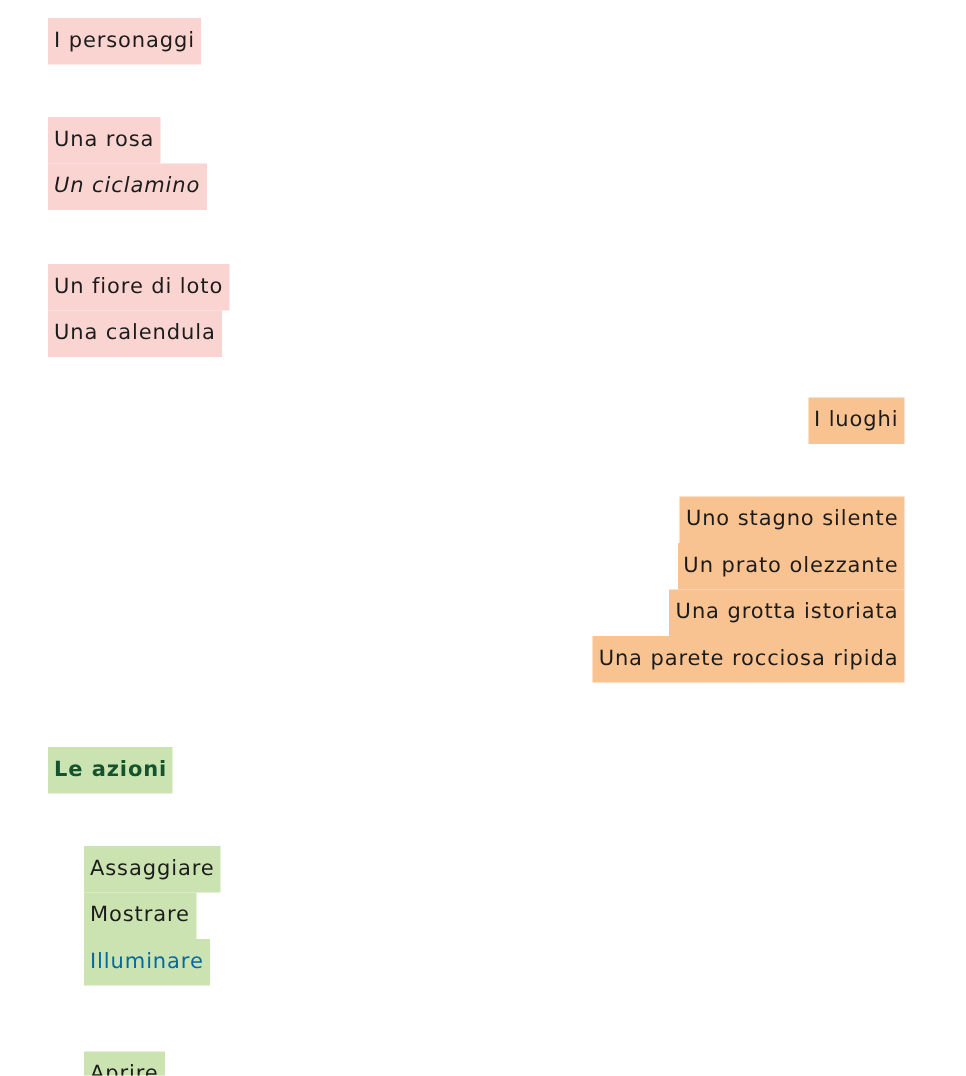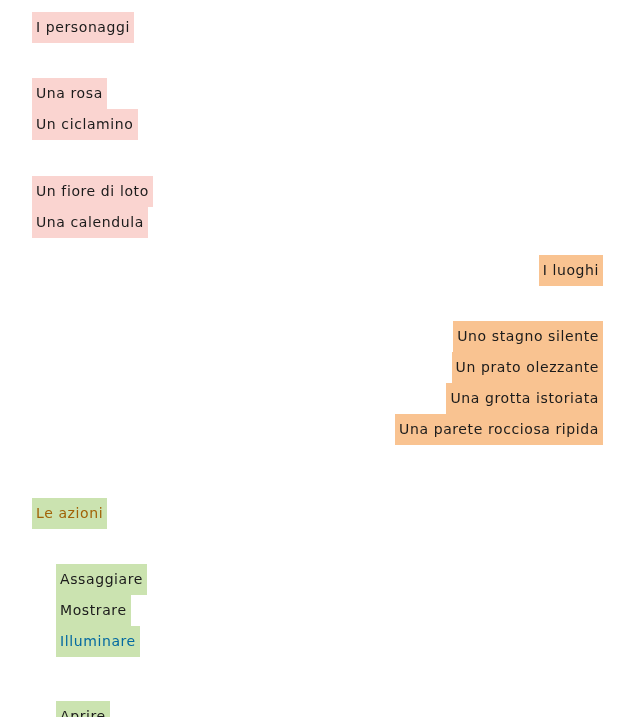--- a/index.html
+++ b/index.html
@@ -50,40 +50,40 @@
 
   
   .theme-pink  .hl { background: #fad4d0; }
   .theme-orange .hl { background: #f9c391; }
   .theme-green .hl { background: #cbe3b0; }
 
   
   #group-characters        { left: 32px;  top: 12px;  }
   #group-characters .list  { margin-top: 35px; }
 
-  #group-places            { right: 41px; top: 255px; }
+  #group-places            { right: 41px; top: 265px; }
   #group-places .list      { margin-top: 35px; margin-left: 22px; }
 
   #group-actions           { left: 32px;  top: 498px; }
   #group-actions .list     { margin-top: 35px; padding-left: 24px; }
 </style>
 </head>
 <body style="background: rgb(255, 255, 255);">
 
 <div class="page">
 
   <div class="group theme-pink align-left" id="group-characters">
 
     <div class="title">
       <div class="line" style="color: rgb(27, 27, 27);"><span class="hl" style="background: rgb(250, 212, 208);">I personaggi</span></div>
     </div>
 
     <div class="list">
       <div class="line" style="color: rgb(27, 27, 27);"><span class="hl" style="background: rgb(250, 212, 208);">Una rosa</span></div>
-      <div class="line" style="color: rgb(27, 27, 27);"><span class="hl" style="background: rgb(250, 212, 208);">Un ciclamino</span></div>
+      <div class="line" style="color: rgb(27, 27, 27); font-style: italic;"><span class="hl" style="background: rgb(250, 212, 208);">Un ciclamino</span></div>
       <div class="line" style="color: rgb(27, 27, 27); margin-top: 36px;"><span class="hl" style="background: rgb(250, 212, 208);">Un fiore di loto</span></div>
       <div class="line" style="color: rgb(27, 27, 27);"><span class="hl" style="background: rgb(250, 212, 208);">Una calendula</span></div>
     </div>
   </div>
 
   <div class="group theme-orange align-right" id="group-places">
 
     <div class="title">
       <div class="line" style="color: rgb(27, 27, 27);"><span class="hl" style="background: rgb(249, 195, 145);">I luoghi</span></div>
     </div>
@@ -92,21 +92,21 @@
       <div class="line" style="color: rgb(27, 27, 27);"><span class="hl" style="background: rgb(249, 195, 145);">Uno stagno silente</span></div>
       <div class="line" style="color: rgb(27, 27, 27);"><span class="hl" style="background: rgb(249, 195, 145);">Un prato olezzante</span></div>
       <div class="line" style="color: rgb(27, 27, 27);"><span class="hl" style="background: rgb(249, 195, 145);">Una grotta istoriata</span></div>
       <div class="line" style="color: rgb(27, 27, 27);"><span class="hl" style="background: rgb(249, 195, 145);">Una parete rocciosa ripida</span></div>
     </div>
   </div>
 
   <div class="group theme-green align-left" id="group-actions">
 
     <div class="title">
-      <div class="line" style="color: #a16207;"><span class="hl" style="background: rgb(203, 227, 176);">Le azioni</span></div>
+      <div class="line" style="color: #14532d; font-weight: bold;"><span class="hl" style="background: rgb(203, 227, 176);">Le azioni</span></div>
     </div>
 
     <div class="list">
       <div class="line" style="color: rgb(27, 27, 27);"><span class="hl" style="background: rgb(203, 227, 176);">Assaggiare</span></div>
       <div class="line" style="color: rgb(27, 27, 27);"><span class="hl" style="background: rgb(203, 227, 176);">Mostrare</span></div>
       <div class="line" style="color: #0369a1;"><span class="hl" style="background: rgb(203, 227, 176);">Illuminare</span></div>
       <div class="line" style="color: rgb(27, 27, 27);"><span class="hl" style="background: rgb(203, 227, 176); margin-top: 44px;">Aprire</span></div>
     </div>
   </div>
 

